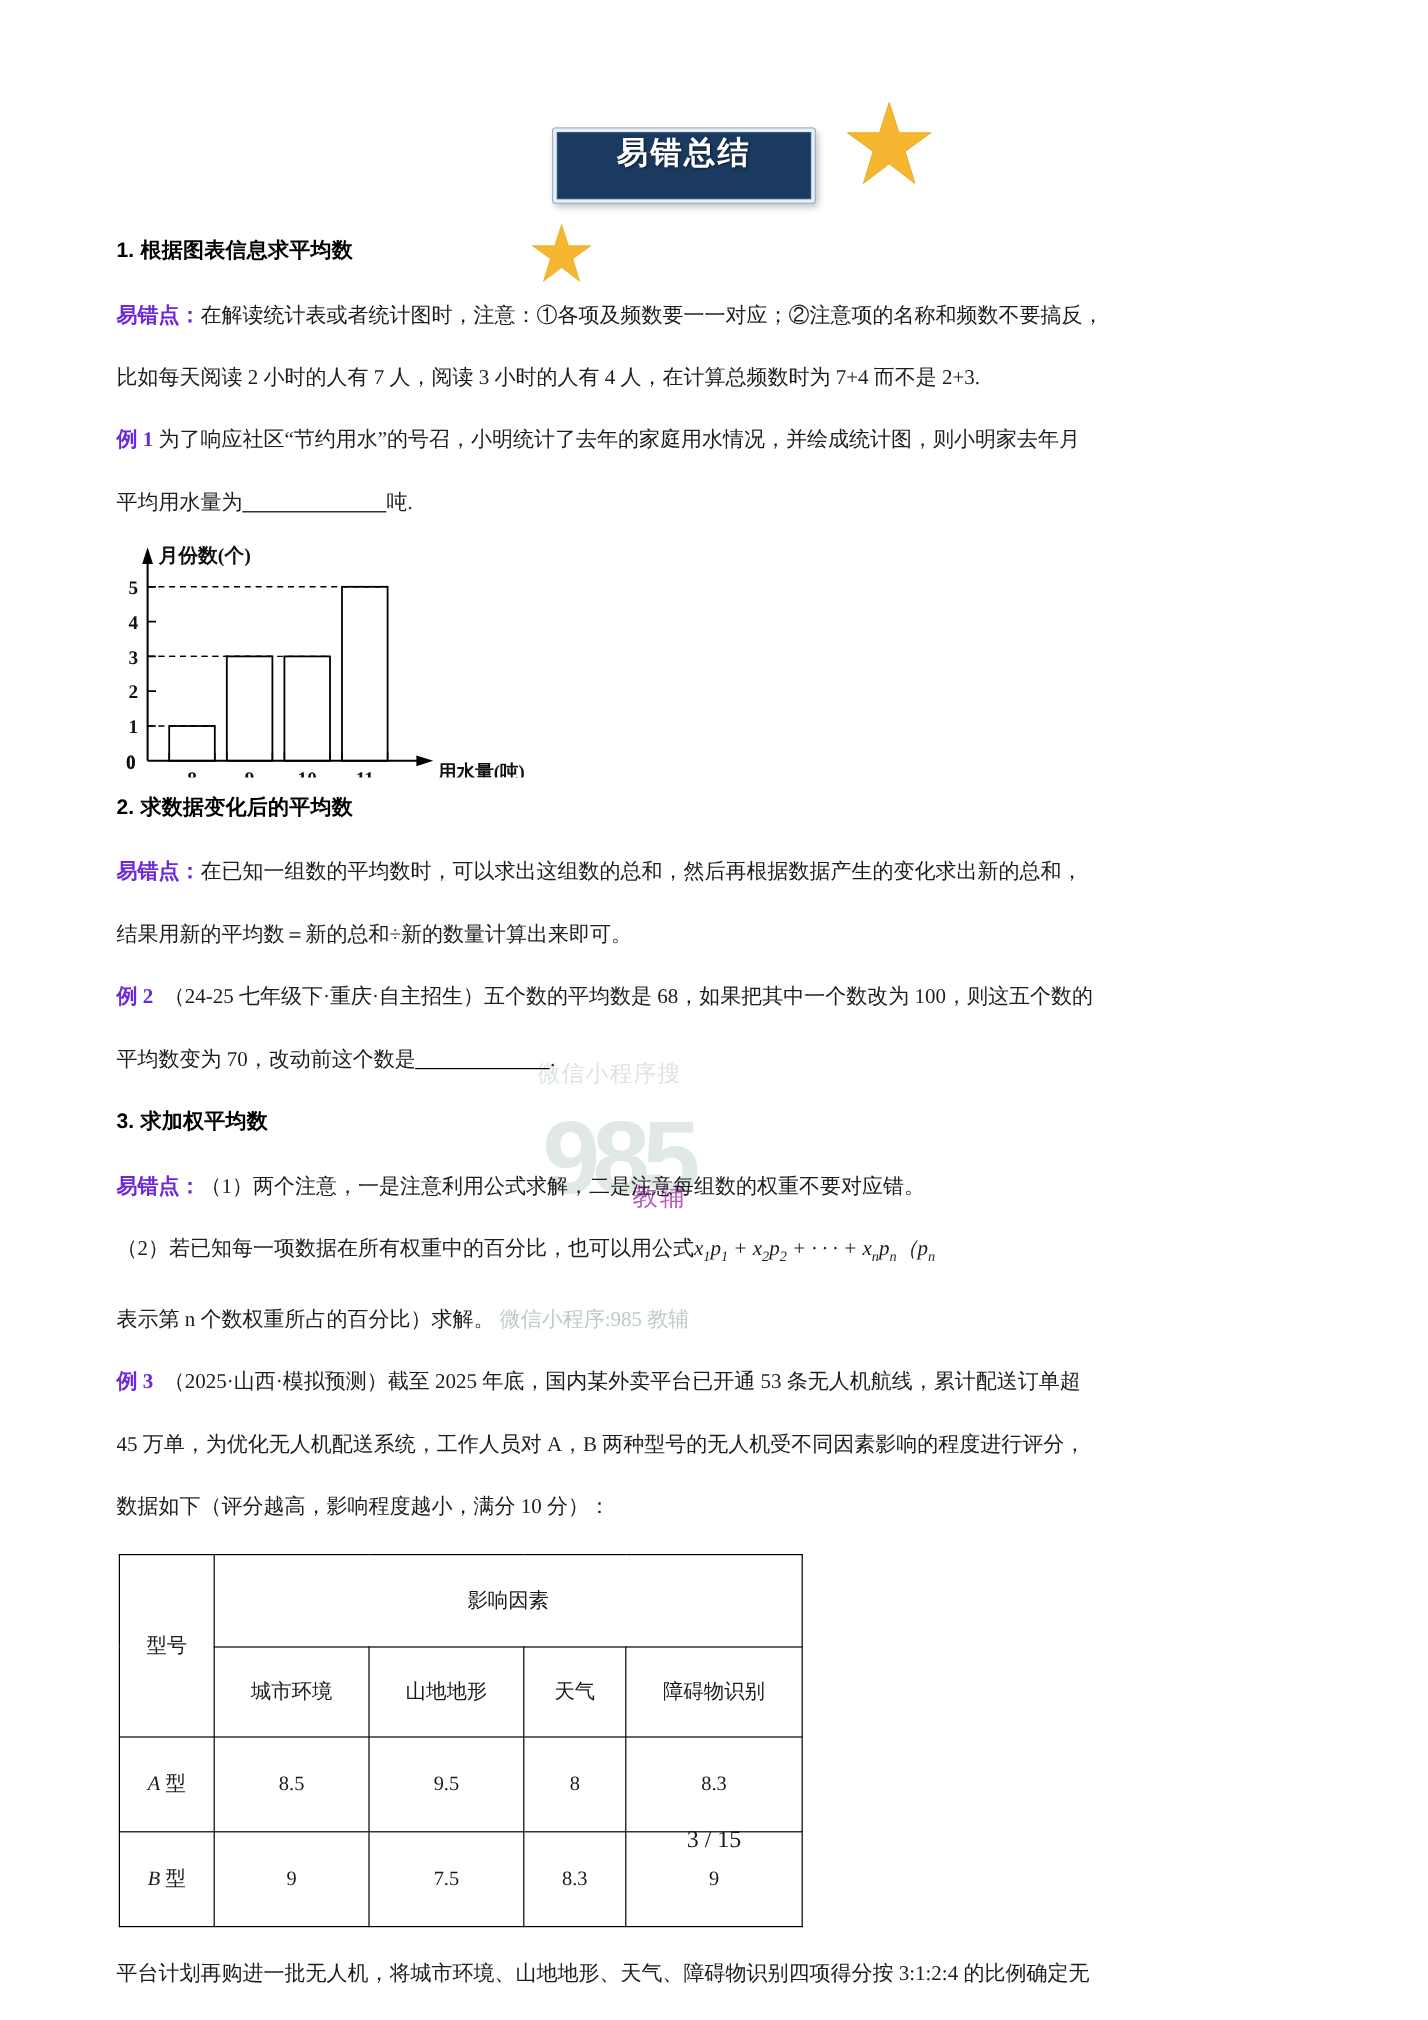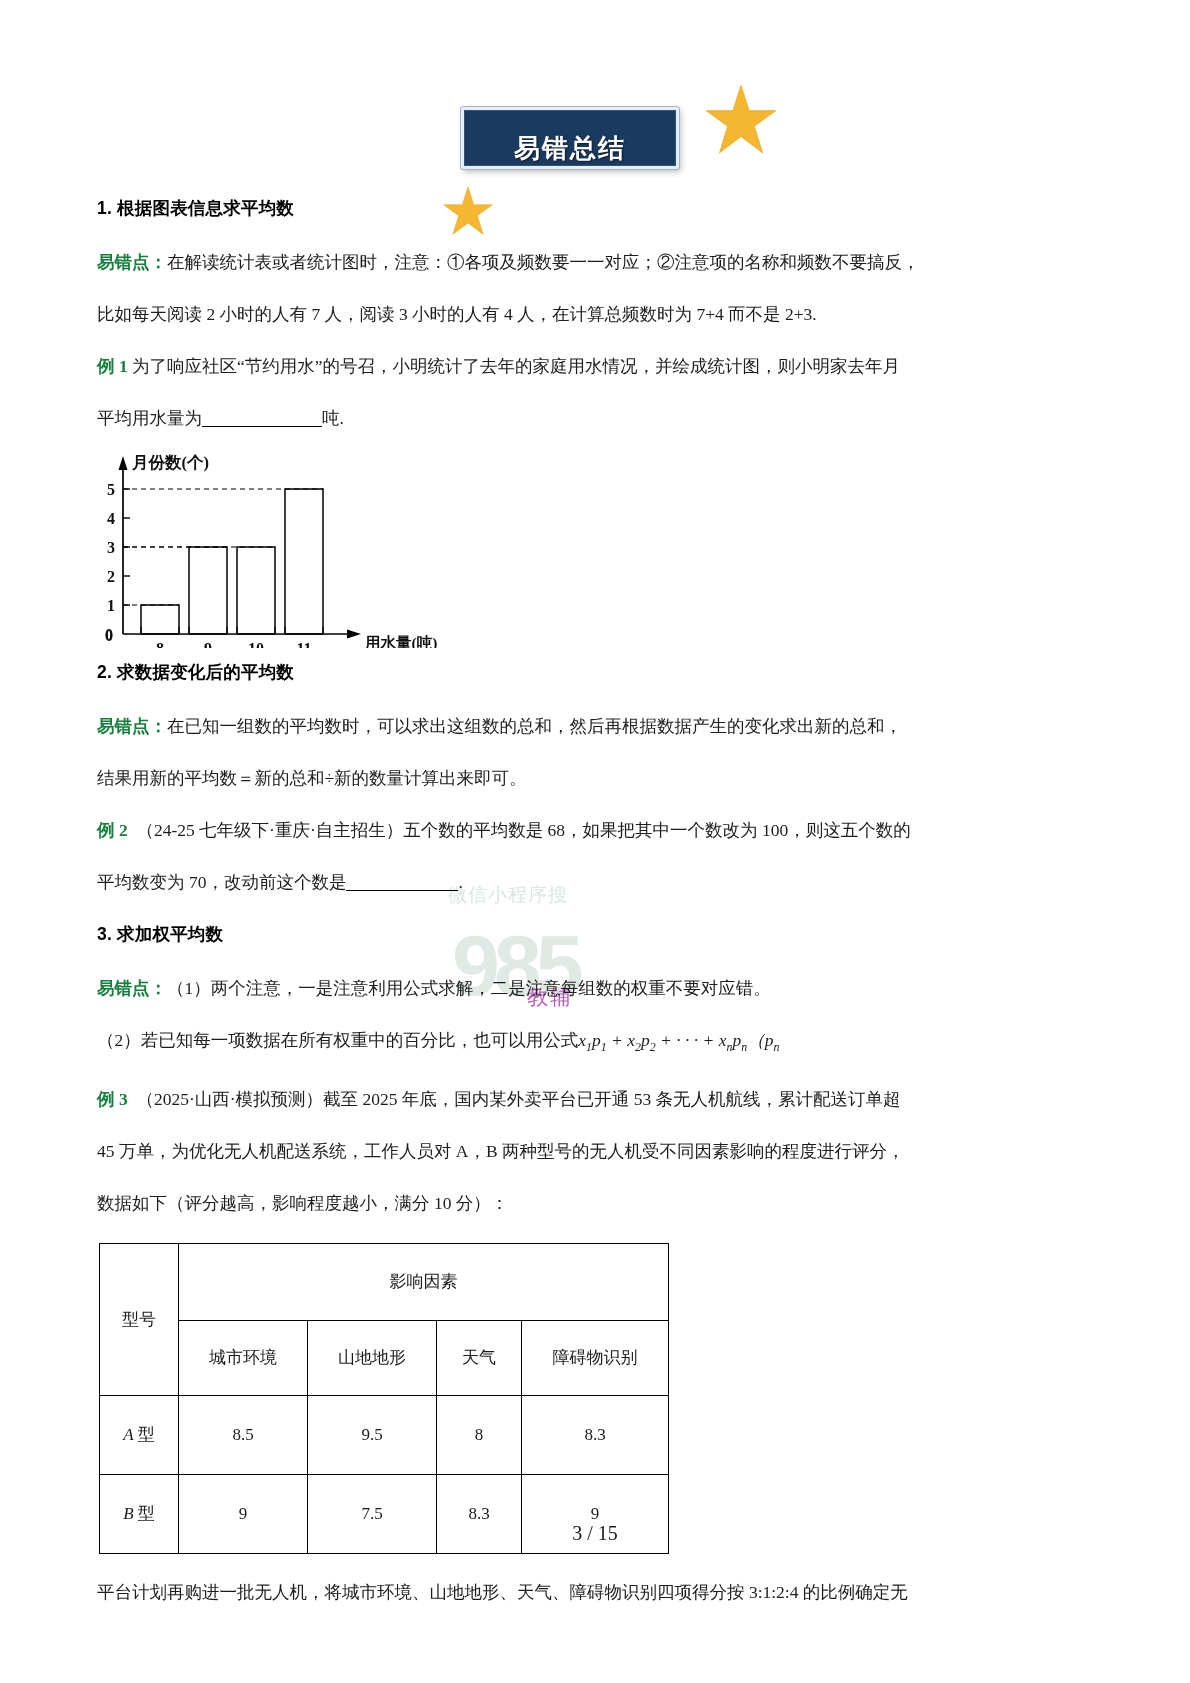--- a/index.html
+++ b/index.html
@@ -40,21 +40,21 @@
   }
   .banner {
     position: relative;
     width: 212px;
     height: 56px;
     background: #1b3a60;
     border: 3px solid #e8eef5;
     outline: 1px solid #9fb4cc;
     box-shadow: 0 0 0 1px #2e5580 inset, 2px 3px 6px rgba(0,0,0,0.25);
     display: flex;
-    align-items: flex-end;
+    align-items: flex-start;
     justify-content: center;
     border-radius: 2px;
     margin-top: 32px;
   }
   .banner-title {
     color: #ffffff;
     font-family: "Liberation Sans", sans-serif;
     font-weight: bold;
     font-size: 26px;
     letter-spacing: 2px;
@@ -79,21 +79,21 @@
   }
   .para {
     font-size: 17.5px;
     line-height: 44px;
     margin: 0 0 8px 0;
     text-align: justify;
     color: #1d1d1d;
   }
   .para .lead {
     font-weight: bold;
-    color: #15803d;
+    color: #6d28d9;
     font-family: Liberation Serif, serif;
   }
   .blank {
     display: inline-block;
     width: 120px;
     border-bottom: 1.6px solid #000;
     vertical-align: -3px;
   }
   .blank.mid {
     width: 112px;
@@ -303,20 +303,23 @@
 
     <div class="gap10"></div>
     <h2 class="h-sec">3. 求加权平均数</h2>
 
     <p class="para">
       <span class="lead">易错点：</span><span>（1）两个注意，一是注意利用公式求解，二是注意每组数的权重不要对应错。</span>
     </p>
 
     <p class="para">
       <span>（2）若已知每一项数据在所有权重中的百分比，也可以用公式</span><span class="mathvar"><i>x</i><sub>1</sub><i>p</i><sub>1</sub> + <i>x</i><sub>2</sub><i>p</i><sub>2</sub> + · · · + <i>x<sub>n</sub>p<sub>n</sub></i>（<i>p<sub>n</sub></i></span>
+    </p>
+    <p class="para">
+      <span>表示第 n 个数权重所占的百分比）求解。</span>&nbsp;<span class="wm-inline">微信小程序:985 教辅</span>
     </p>
 
     <p class="para">
       <span class="lead">例 3</span>&nbsp;&nbsp;<span>（2025·山西·模拟预测）截至 2025 年底，国内某外卖平台已开通 53 条无人机航线，累计配送订单超</span>
     </p>
     <p class="para">45 万单，为优化无人机配送系统，工作人员对 A，B 两种型号的无人机受不同因素影响的程度进行评分，</p>
     <p class="para">数据如下（评分越高，影响程度越小，满分 10 分）：</p>
 
     <table class="drone">
       <tbody>

